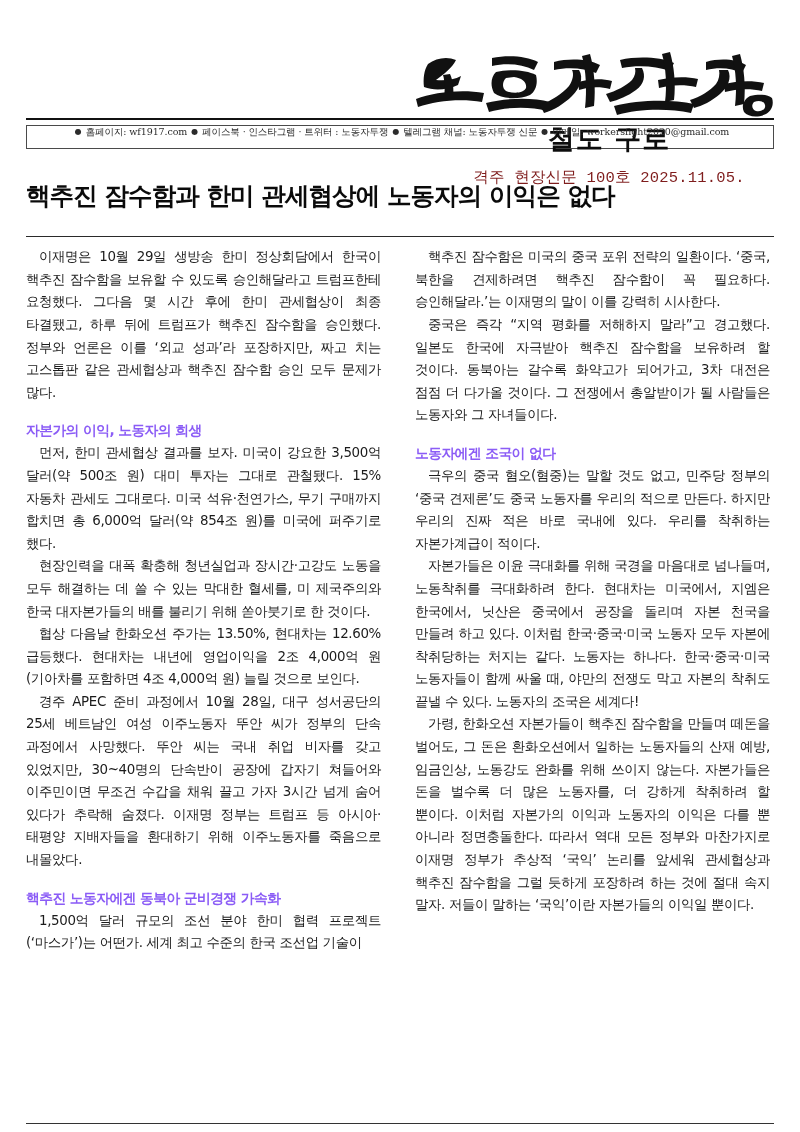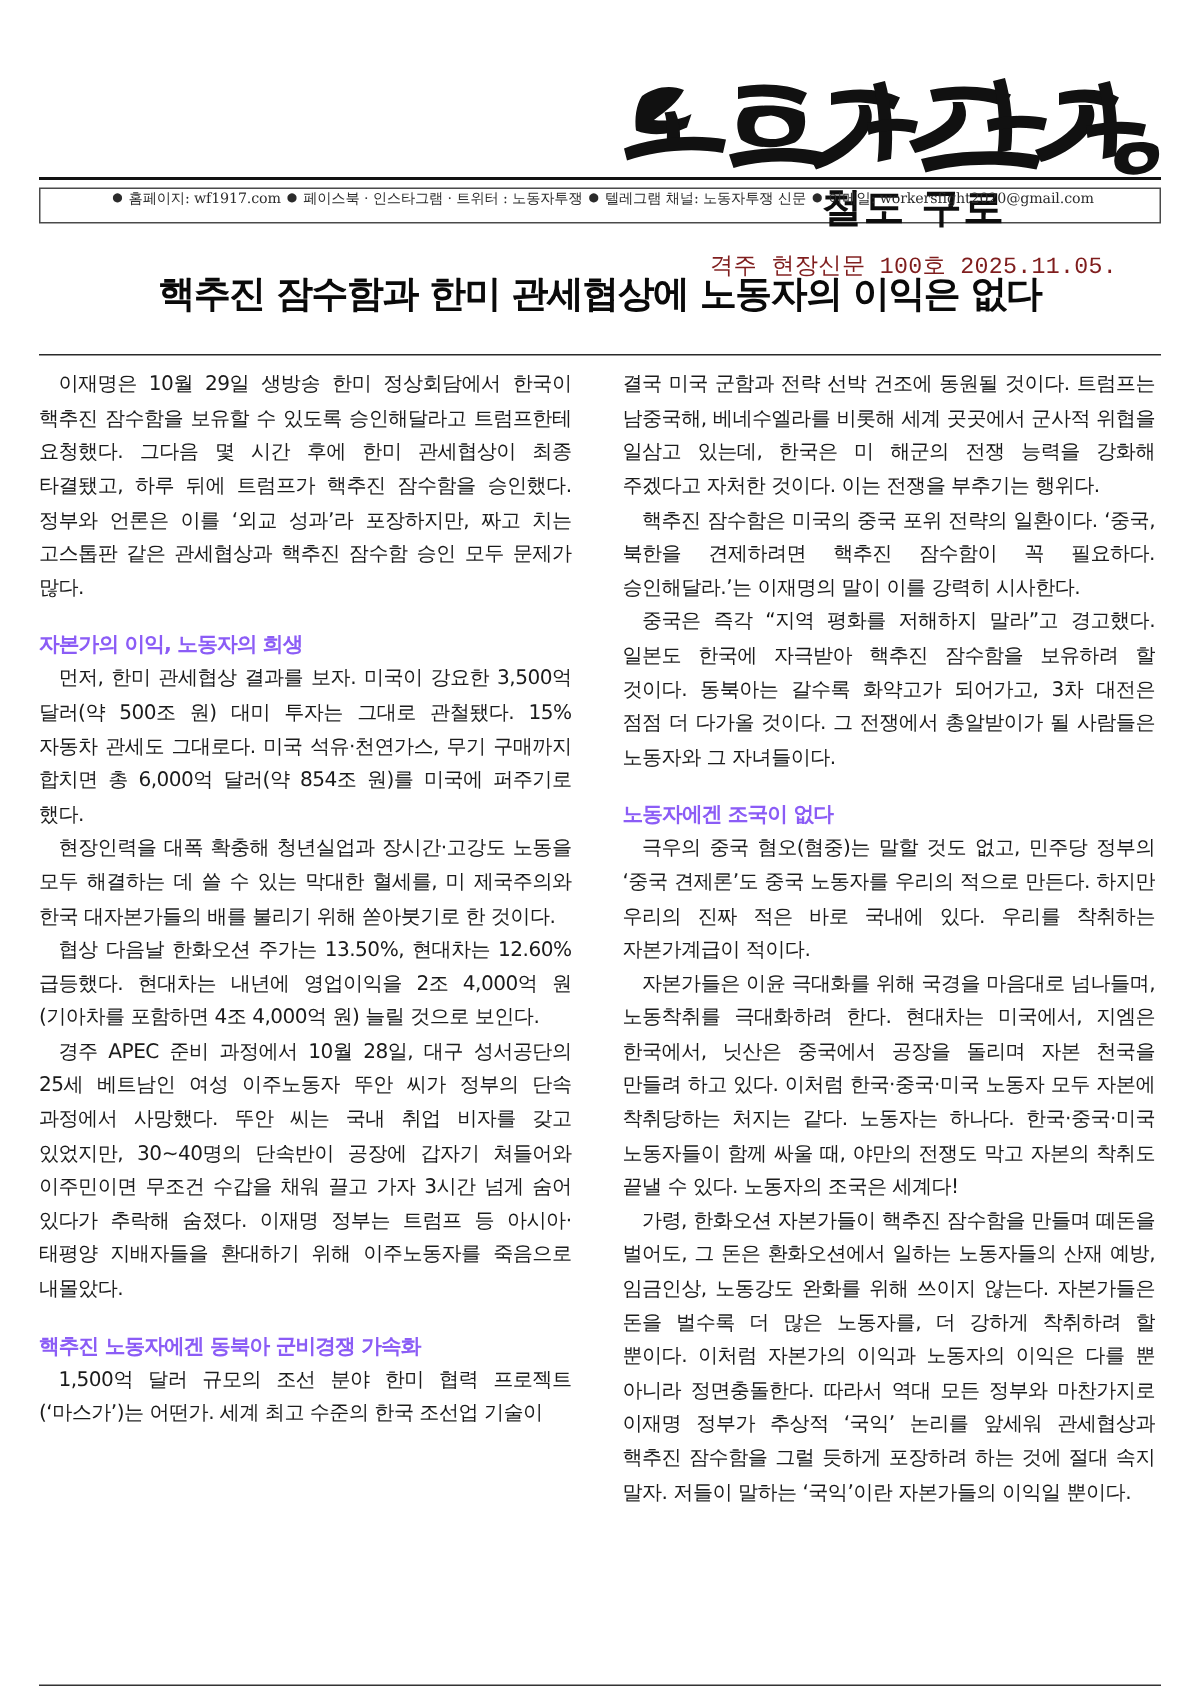--- a/index.html
+++ b/index.html
@@ -88,21 +88,21 @@
   }
   .bullet {
     display: inline-block;
     margin: 0 4px;
     font-size: 8px;
     vertical-align: 1px;
   }
 
   
   .headline {
-    text-align: center;
+    text-align: left;
     font-size: 24.5px;
     font-weight: 700;
     letter-spacing: -0.9px;
     color: #0a0a0a;
     padding: 16px 0 9px 0;
     line-height: 1.2;
     font-family: "DejaVu Sans", "Liberation Sans", sans-serif;
   }
 
   .rule-headline {
@@ -222,21 +222,20 @@
         <p>이재명은 10월 29일 생방송 한미 정상회담에서 한국이 핵추진 잠수함을 보유할 수 있도록 승인해달라고 트럼프한테 요청했다. 그다음 몇 시간 후에 한미 관세협상이 최종 타결됐고, 하루 뒤에 트럼프가 핵추진 잠수함을 승인했다. 정부와 언론은 이를 ‘외교 성과’라 포장하지만, 짜고 치는 고스톱판 같은 관세협상과 핵추진 잠수함 승인 모두 문제가 많다.</p>
         <div class="subhead">자본가의 이익, 노동자의 희생</div>
         <p>먼저, 한미 관세협상 결과를 보자. 미국이 강요한 3,500억 달러(약 500조 원) 대미 투자는 그대로 관철됐다. 15% 자동차 관세도 그대로다. 미국 석유·천연가스, 무기 구매까지 합치면 총 6,000억 달러(약 854조 원)를 미국에 퍼주기로 했다.</p>
         <p>현장인력을 대폭 확충해 청년실업과 장시간·고강도 노동을 모두 해결하는 데 쓸 수 있는 막대한 혈세를, 미 제국주의와 한국 대자본가들의 배를 불리기 위해 쏟아붓기로 한 것이다.</p>
         <p>협상 다음날 한화오션 주가는 13.50%, 현대차는 12.60% 급등했다. 현대차는 내년에 영업이익을 2조 4,000억 원(기아차를 포함하면 4조 4,000억 원) 늘릴 것으로 보인다.</p>
         <p>경주 APEC 준비 과정에서 10월 28일, 대구 성서공단의 25세 베트남인 여성 이주노동자 뚜안 씨가 정부의 단속 과정에서 사망했다. 뚜안 씨는 국내 취업 비자를 갖고 있었지만, 30~40명의 단속반이 공장에 갑자기 쳐들어와 이주민이면 무조건 수갑을 채워 끌고 가자 3시간 넘게 숨어 있다가 추락해 숨졌다. 이재명 정부는 트럼프 등 아시아·태평양 지배자들을 환대하기 위해 이주노동자를 죽음으로 내몰았다.</p>
         <div class="subhead">핵추진 노동자에겐 동북아 군비경쟁 가속화</div>
         <p>1,500억 달러 규모의 조선 분야 한미 협력 프로젝트(‘마스가’)는 어떤가. 세계 최고 수준의 한국 조선업 기술이</p>
       </div>
     <div class="col col-right" id="col-right">
-        <p class="noindent">결국 미국 군함과 전략 선박 건조에 동원될 것이다. 트럼프는 남중국해, 베네수엘라를 비롯해 세계 곳곳에서 군사적 위협을 일삼고 있는데, 한국은 미 해군의 전쟁 능력을 강화해 주겠다고 자처한 것이다. 이는 전쟁을 부추기는 행위다.</p>
         <p>핵추진 잠수함은 미국의 중국 포위 전략의 일환이다. ‘중국, 북한을 견제하려면 핵추진 잠수함이 꼭 필요하다. 승인해달라.’는 이재명의 말이 이를 강력히 시사한다.</p>
         <p>중국은 즉각 “지역 평화를 저해하지 말라”고 경고했다. 일본도 한국에 자극받아 핵추진 잠수함을 보유하려 할 것이다. 동북아는 갈수록 화약고가 되어가고, 3차 대전은 점점 더 다가올 것이다. 그 전쟁에서 총알받이가 될 사람들은 노동자와 그 자녀들이다.</p>
         <div class="subhead">노동자에겐 조국이 없다</div>
         <p>극우의 중국 혐오(혐중)는 말할 것도 없고, 민주당 정부의 ‘중국 견제론’도 중국 노동자를 우리의 적으로 만든다. 하지만 우리의 진짜 적은 바로 국내에 있다. 우리를 착취하는 자본가계급이 적이다.</p>
         <p>자본가들은 이윤 극대화를 위해 국경을 마음대로 넘나들며, 노동착취를 극대화하려 한다. 현대차는 미국에서, 지엠은 한국에서, 닛산은 중국에서 공장을 돌리며 자본 천국을 만들려 하고 있다. 이처럼 한국·중국·미국 노동자 모두 자본에 착취당하는 처지는 같다. 노동자는 하나다. 한국·중국·미국 노동자들이 함께 싸울 때, 야만의 전쟁도 막고 자본의 착취도 끝낼 수 있다. 노동자의 조국은 세계다!</p>
         <p>가령, 한화오션 자본가들이 핵추진 잠수함을 만들며 떼돈을 벌어도, 그 돈은 환화오션에서 일하는 노동자들의 산재 예방, 임금인상, 노동강도 완화를 위해 쓰이지 않는다. 자본가들은 돈을 벌수록 더 많은 노동자를, 더 강하게 착취하려 할 뿐이다. 이처럼 자본가의 이익과 노동자의 이익은 다를 뿐 아니라 정면충돌한다. 따라서 역대 모든 정부와 마찬가지로 이재명 정부가 추상적 ‘국익’ 논리를 앞세워 관세협상과 핵추진 잠수함을 그럴 듯하게 포장하려 하는 것에 절대 속지 말자. 저들이 말하는 ‘국익’이란 자본가들의 이익일 뿐이다.</p>
       </div>
   </div>
 
   <div class="footer-rule"></div>

